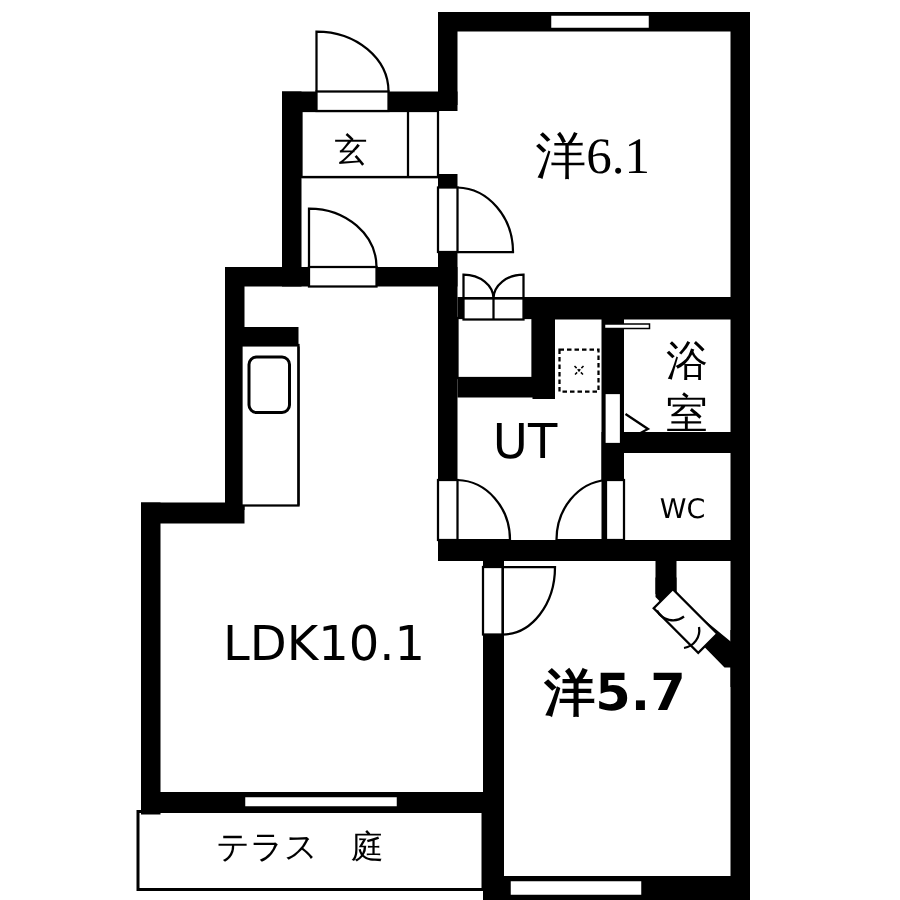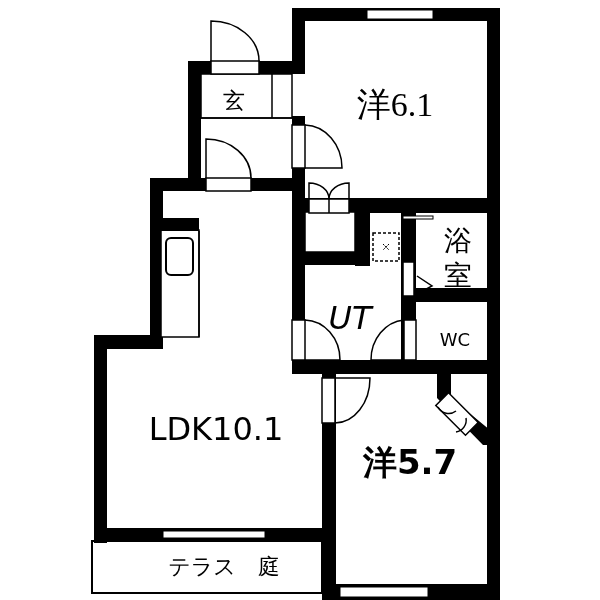--- a/index.html
+++ b/index.html
@@ -92,17 +92,17 @@
     <path d="M335 378 L370 378 A35 45 0 0 1 335 423" fill="none" stroke="#000" stroke-width="1.5"></path>
   </g>
 </svg>
 
 <div class="label" style="left:395px;top:105px;font-size:34px;font-family:Liberation Serif, serif;">洋6.1</div>
 <div class="label" style="left:234px;top:101px;font-size:22px;">玄</div>
 <div class="label" style="left:458px;top:258px;font-size:28px;line-height:1.25;text-align:center;">
   <div>浴</div>
   <div>室</div>
 </div>
-<div class="label" style="left:350px;top:318px;font-size:32px;font-style:italic;">UT</div>
+<div class="label" style="left:350px;top:294px;font-size:32px;">UT</div>
 <div class="label" style="left:455px;top:340px;font-size:18px;">WC</div>
 <div class="label" style="left:216px;top:429px;font-size:32px;">LDK10.1</div>
 <div class="label" style="left:410px;top:462px;font-size:34px;font-weight:bold;">洋5.7</div>
-<div class="label" style="left:224px;top:567px;font-size:22px;">テラス　庭</div>
+<div class="label" style="left:200px;top:567px;font-size:22px;font-family:Liberation Mono, monospace;">テラス　庭</div>
 
 </body></html>

